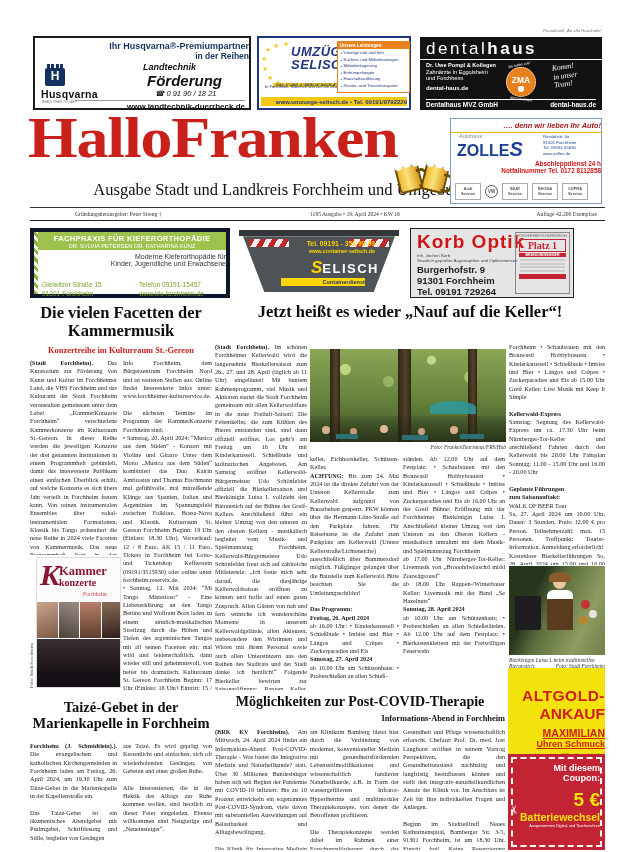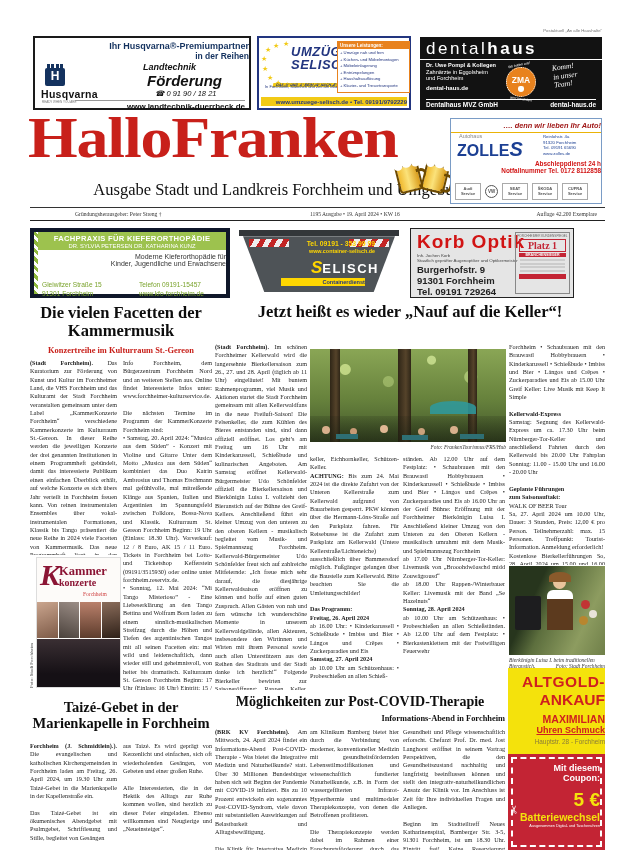--- a/index.html
+++ b/index.html
@@ -323,23 +323,23 @@
 
 Die Klinik für Integrative Medizin und Naturheilkunde</span></div>
   <div class="col" style="left:310px;top:728px;width:89px;height:122px">am Klinikum Bamberg bietet hier durch die Verbindung von moderner, konventioneller Medizin mit gesundheitsfördernden Lebensstilmodifikationen und wissenschaftlich fundierter Naturheilkunde, z.B. in Form der wassergefilterten Infrarot-Hyperthermie und multimodaler Therapiekonzepte, von denen die Betroffenen profitieren.
 
 Die Therapiekonzepte werden dabei im Rahmen einer Forschungsförderung durch das Bayerische Ministerium für</div>
   <div class="col" style="left:403px;top:728px;width:102px;height:122px">Gesundheit und Pflege wissenschaftlich erforscht. Chefarzt Prof. Dr. med. Jost Langhorst eröffnet in seinem Vortrag Perspektiven, die den Gesundheitszustand nachhaltig und langfristig beeinflussen können und stellt den integrativ-naturheilkundlichen Ansatz der Klinik vor. Im Anschluss ist Zeit für Ihre individuellen Fragen und Anliegen.
 
 Beginn im Stadtteiltreff Neues Katharinenspital, Bamberger Str. 3-5, 91301 Forchheim, ist um 18.30 Uhr. Eintritt frei! Keine Reservierung möglich.</div>
 
   <div class="abs sans" style="left:508px;top:668px;width:97px;height:182px;background:#f4e20c">
-    <div class="c b" style="font-size:15.5px;color:#cf1f1f;margin-top:5px;letter-spacing:.5px">ALTGOLD-</div>
+    <div class="c b" style="font-size:15.5px;color:#cf1f1f;margin-top:19px;letter-spacing:.5px">ALTGOLD-</div>
     <div class="c b" style="font-size:15.5px;color:#cf1f1f">ANKAUF</div>
-    <div class="c b" style="font-size:10.5px;color:#cf1f1f;margin-top:4px">MAXIMILIAN</div>
+    <div class="c b" style="font-size:10.5px;color:#cf1f1f;text-decoration:underline;margin-top:4px">MAXIMILIAN</div>
     <div class="c b" style="font-size:9px;color:#cf1f1f;text-decoration:underline">Uhren Schmuck</div>
     <div class="c" style="font-size:6.4px;color:#8a7c3a;margin-top:3px">Hauptstr. 28 - Forchheim</div>
     <div class="abs" style="left:0;top:86px;width:97px;height:96px;background:#c32434">
       <div class="coupon-inner">
         <div class="c b" style="font-size:9px;color:#fff;margin-top:4px">Mit diesem</div>
         <div class="c b" style="font-size:9px;color:#fff">Coupon:</div>
         <span class="abs" style="left:-3px;top:44px;color:#fff;font-size:11px;transform:rotate(-90deg)">✂</span>
         <div class="c b" style="font-size:19px;color:#f4e20c;margin-top:6px">5 €</div>
         <div class="c b" style="font-size:10.5px;color:#f4e20c">Batteriewechsel</div>
         <div class="c" style="font-size:3.8px;color:#fff;margin-top:1px">Ausgenommen Digital- und Taschenuhren</div>

